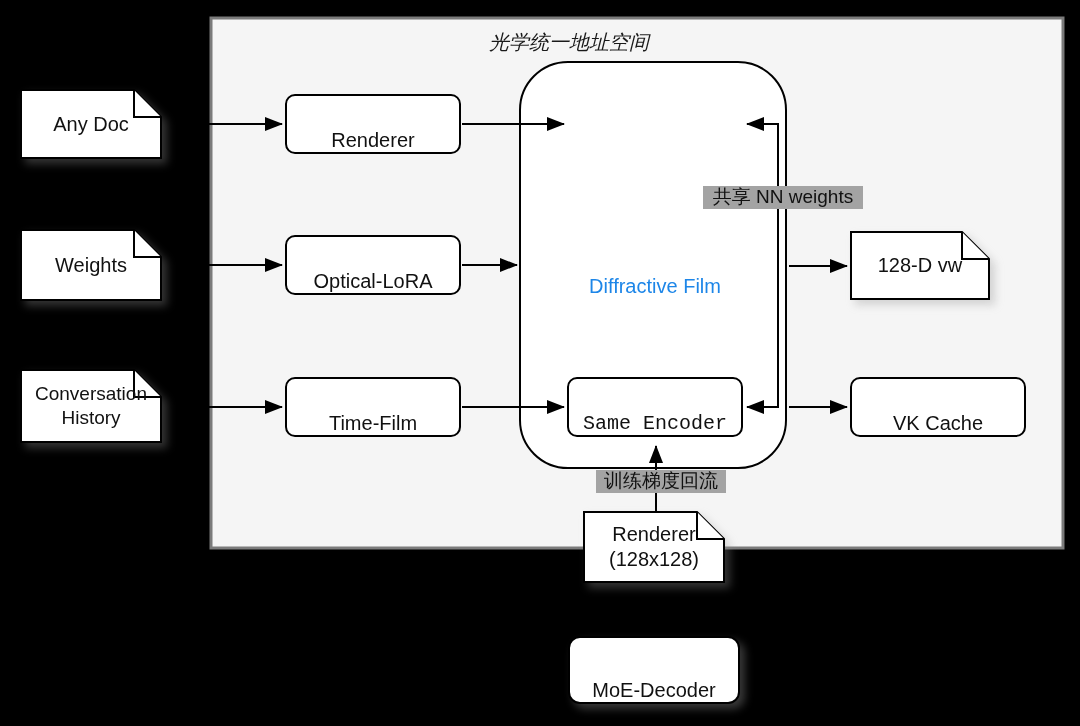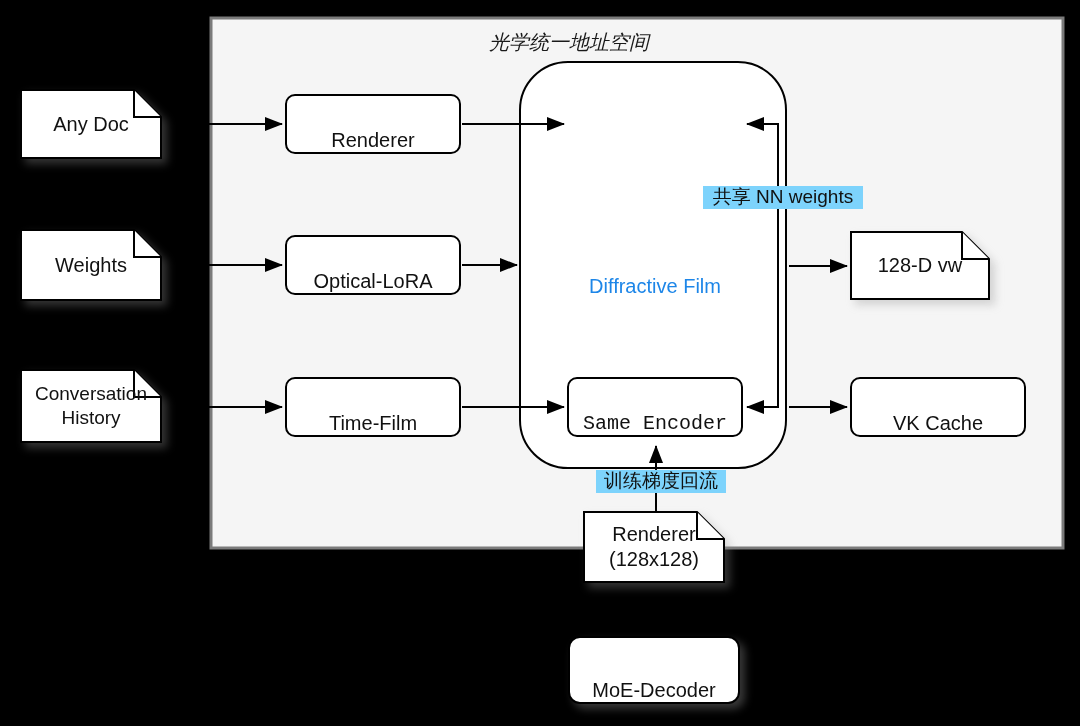--- a/index.html
+++ b/index.html
@@ -17,21 +17,21 @@
   .docnode{position:absolute;}
   .docnode svg{position:absolute;left:0;top:0;width:100%;height:100%;
     filter:drop-shadow(5px 5px 4px rgba(150,150,150,0.35));}
   .docnode .doclabel{
     position:absolute;left:0;top:0;width:100%;height:100%;
     display:flex;align-items:center;justify-content:center;
     font-size:20px;line-height:1.25;text-align:center;
   }
   .floatlabel{
     position:absolute;font-size:19px;text-align:center;line-height:1.2;
-    background:#7dd3fc;padding:0 3px;white-space:nowrap;
+    background:#a3a3a3;padding:0 3px;white-space:nowrap;
   }
   .title{
     position:absolute;font-size:20px;font-style:italic;
     color:#1a1a1a;white-space:nowrap;
   }
   .bluelabel{
     position:absolute;font-size:20px;text-align:center;white-space:nowrap;
   }
 </style>
 </head>

